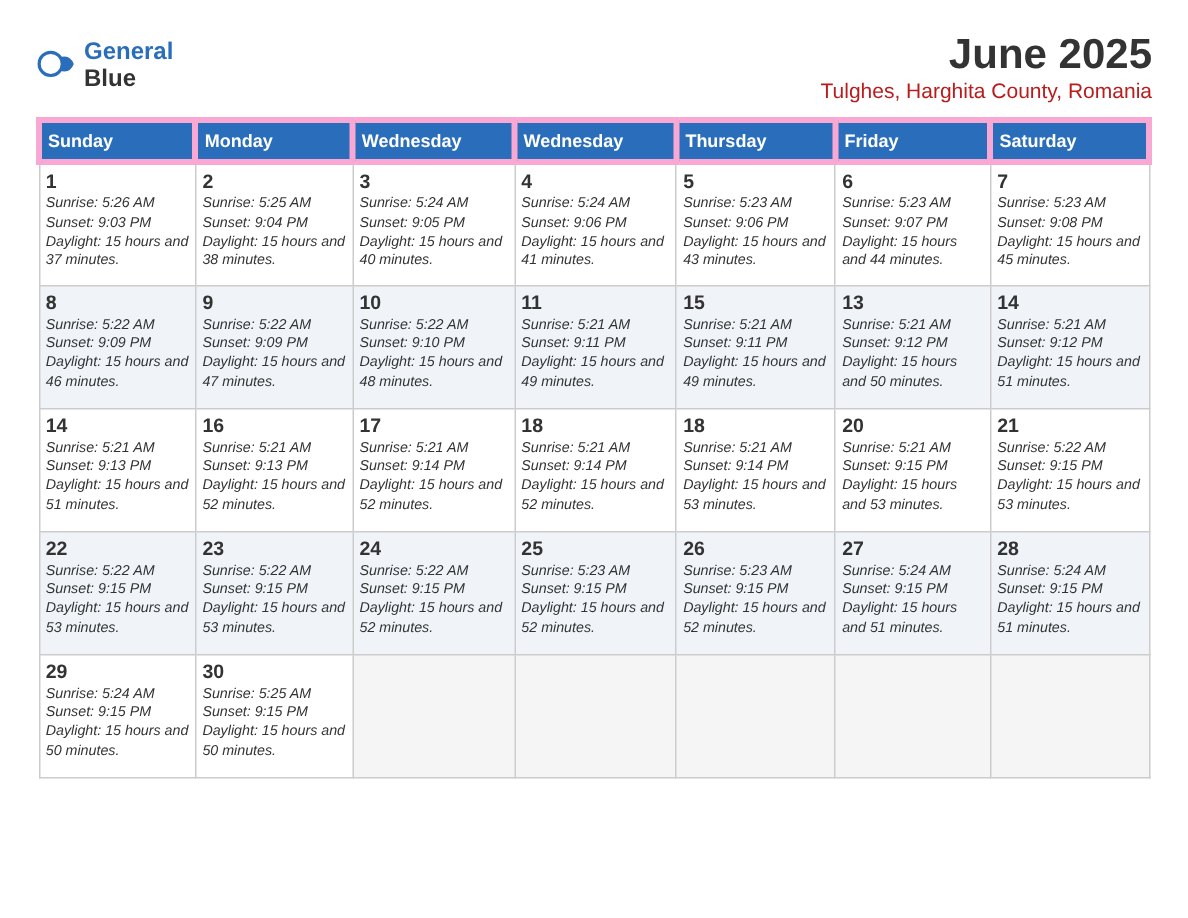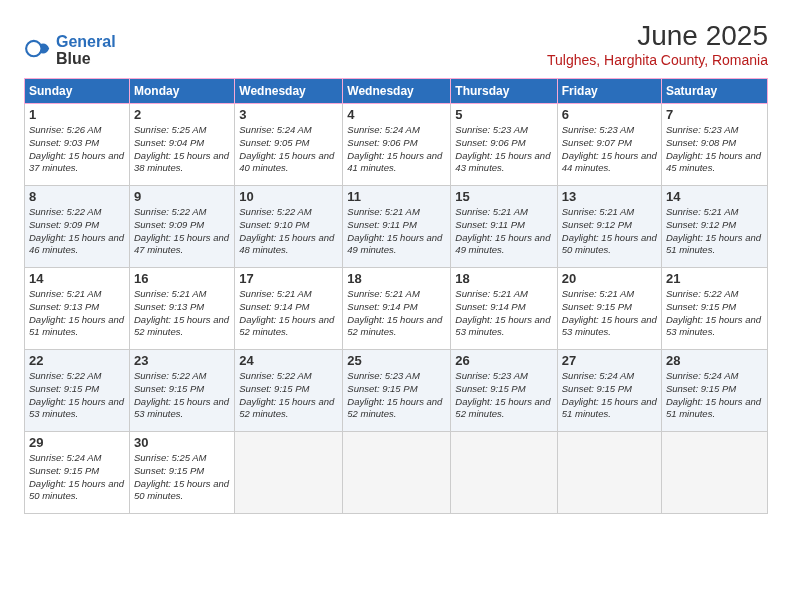--- a/index.html
+++ b/index.html
@@ -12,21 +12,21 @@
     }
     .page {
       width: 792px;
       height: 612px;
       padding: 20px 24px 16px 24px;
       background: #fff;
     }
     .header {
       display: flex;
       justify-content: space-between;
-      align-items: flex-end;
+      align-items: center;
       margin-bottom: 10px;
     }
     .logo {
       display: flex;
       align-items: center;
       gap: 0;
     }
     .logo-text {
       font-size: 16px;
       font-weight: bold;
@@ -37,40 +37,40 @@
     .logo-icon {
       width: 28px;
       height: 28px;
       margin-right: 4px;
     }
     .title-block {
       text-align: right;
     }
     .main-title {
       font-size: 28px;
-      font-weight: normal;
+      font-weight: bold;
       color: #333;
     }
     .subtitle {
       font-size: 14px;
       color: #b91c1c;
     }
     .calendar {
       width: 100%;
       border-collapse: collapse;
       font-size: 10px;
     }
     .calendar th {
       background: #2a6ebb;
       color: #fff;
       padding: 5px 4px;
       text-align: left;
       font-size: 12px;
       font-weight: bold;
-      border: 1px solid #f9a8d4;
+      border: 4px solid #f9a8d4;
     }
     .calendar td {
       border: 1px solid #ccc;
       vertical-align: top;
       padding: 3px 4px;
       width: 113px;
       height: 82px;
       background: #fff;
     }
     .calendar td.empty {

